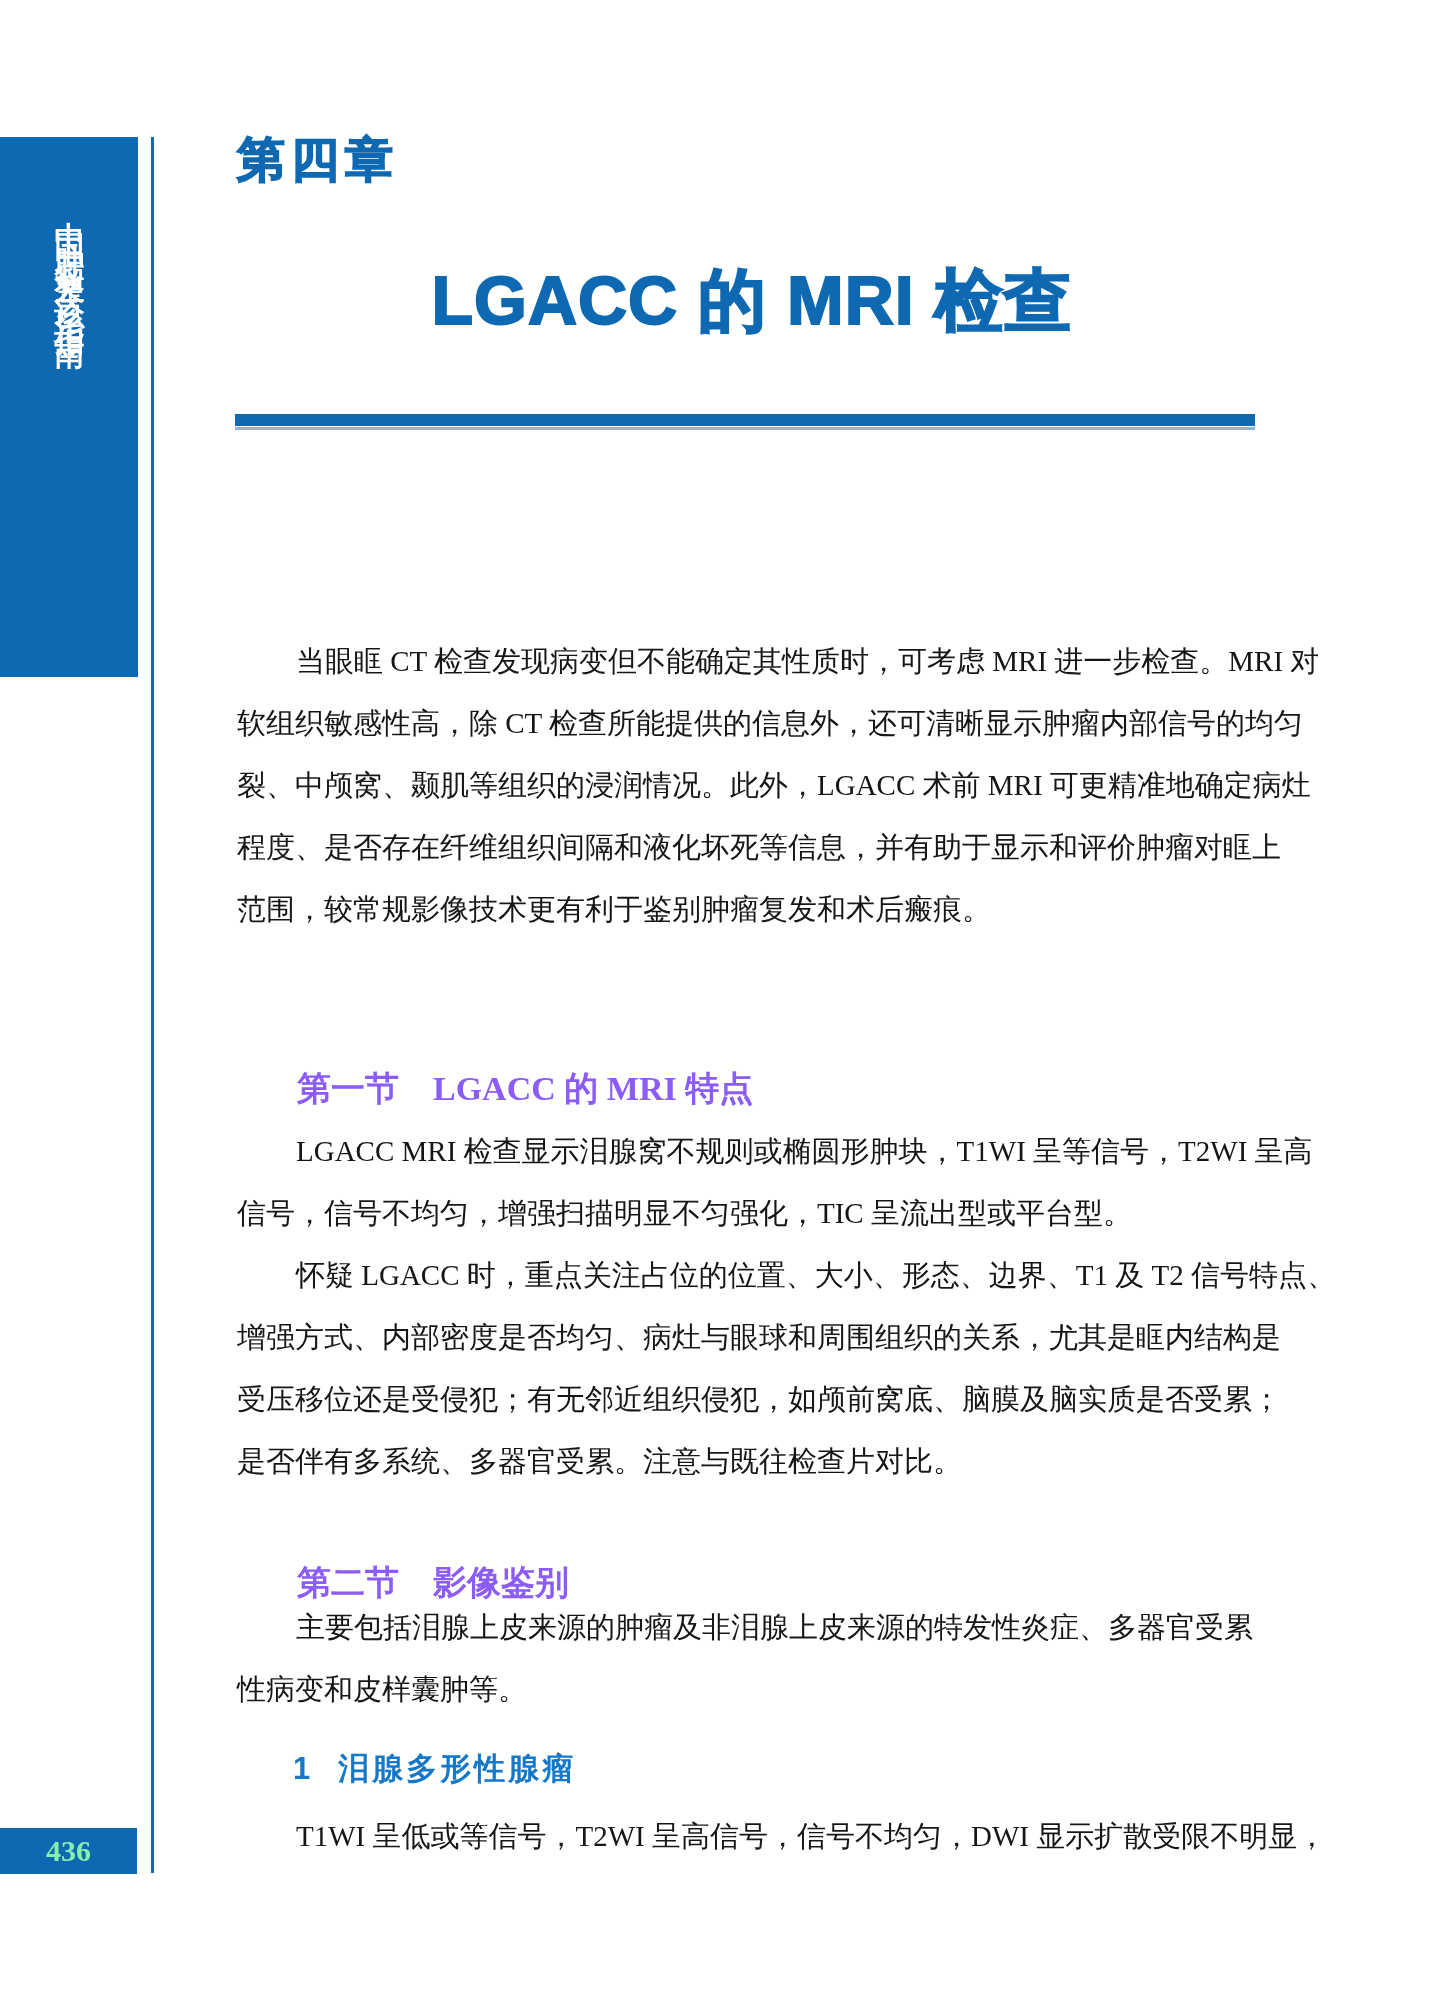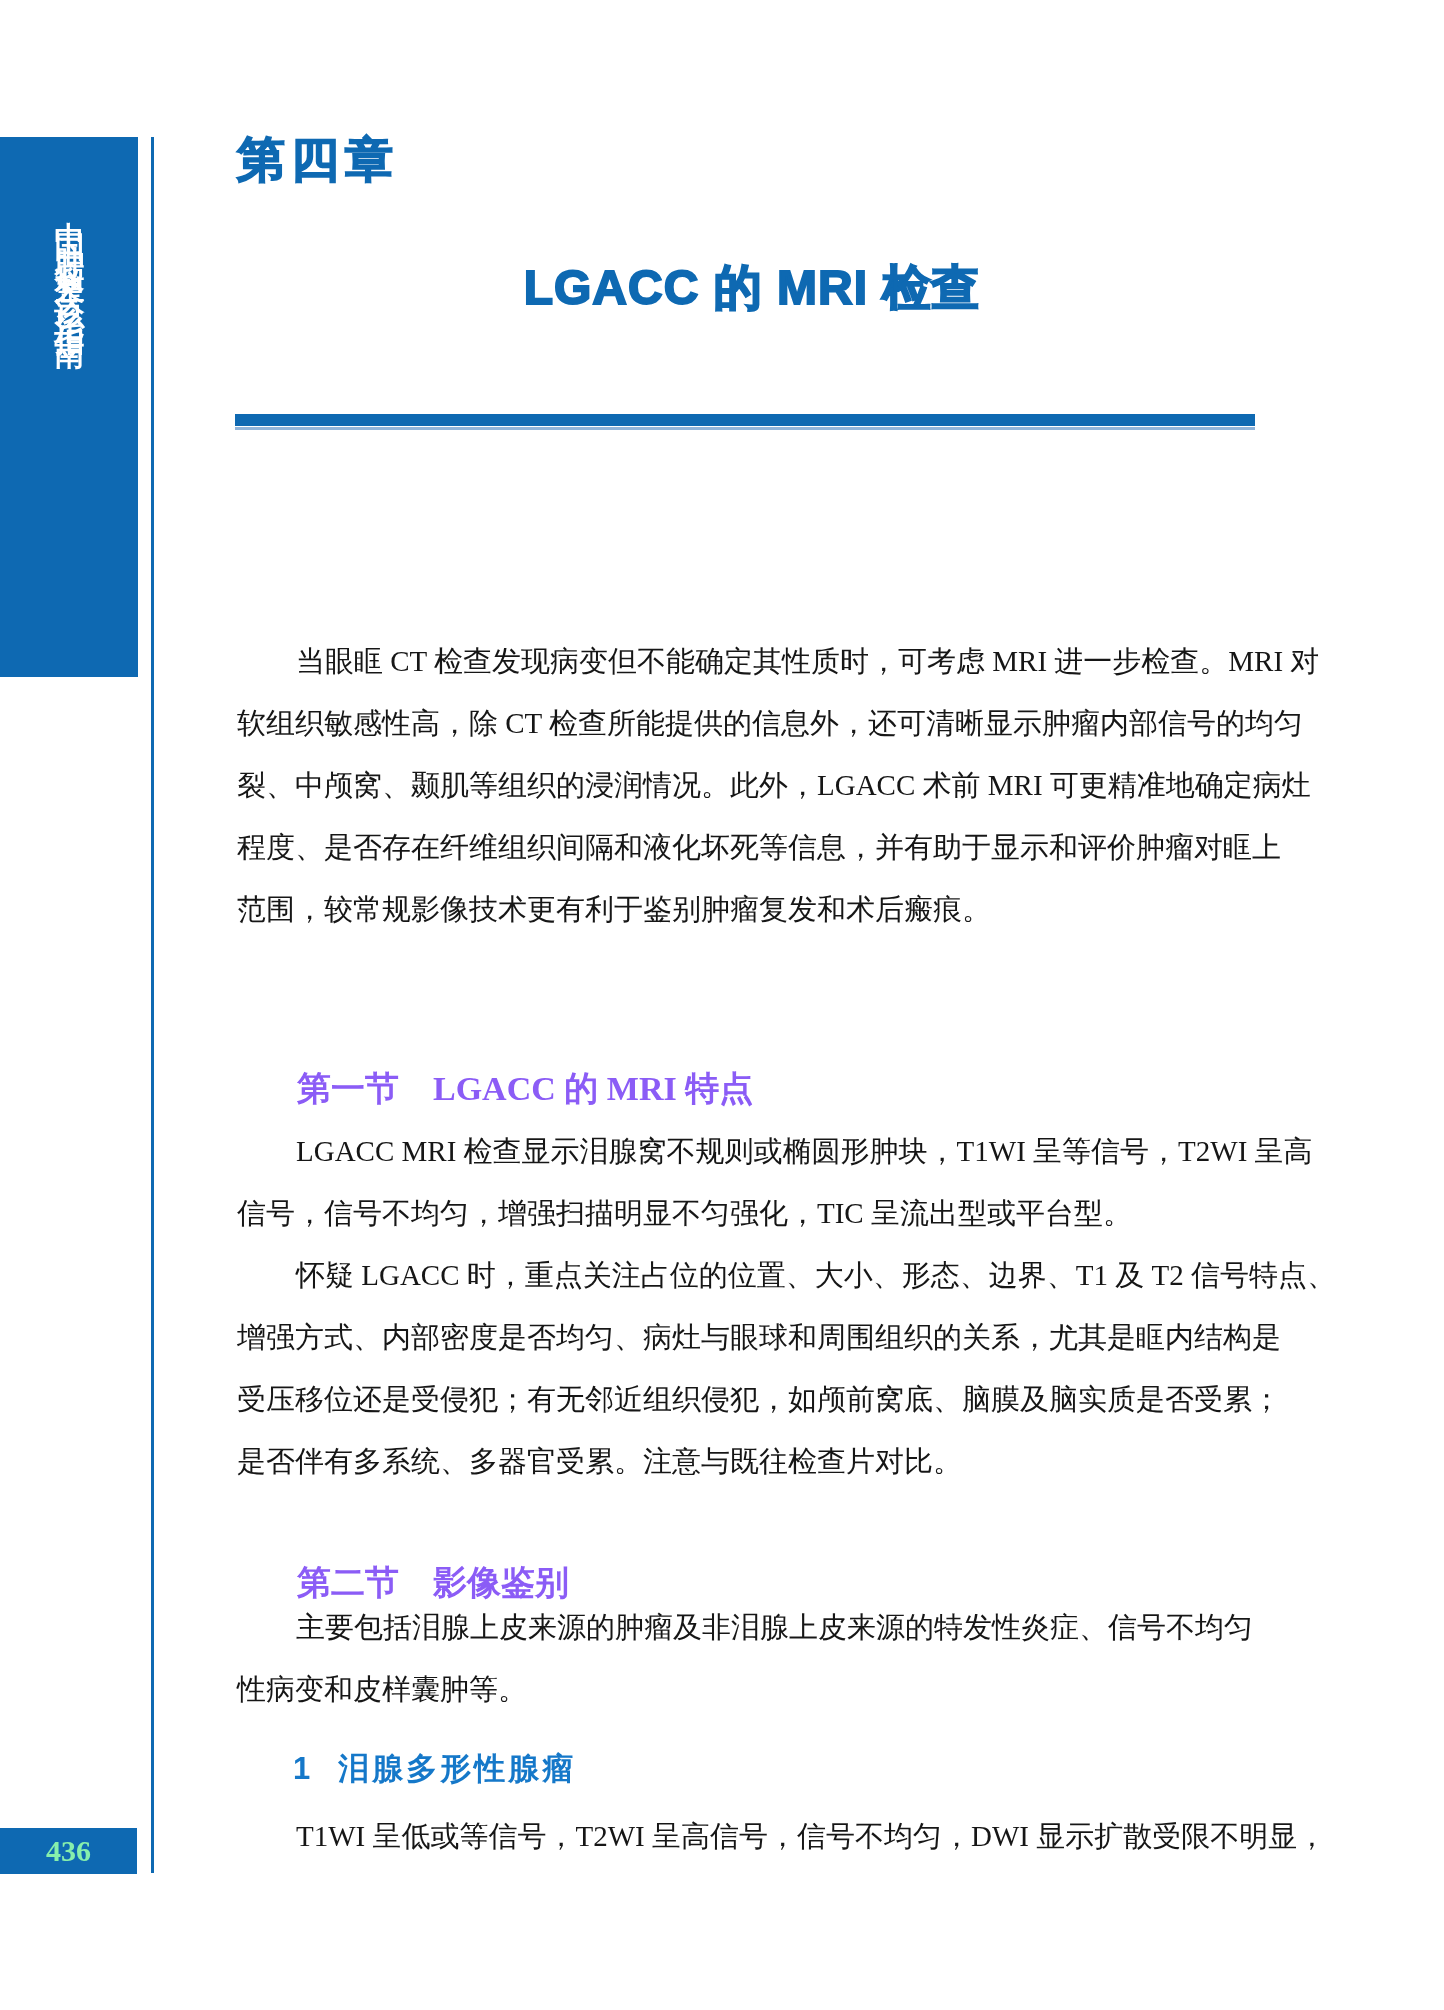--- a/index.html
+++ b/index.html
@@ -35,21 +35,21 @@
 
   
   .chapter-label {
     position:absolute; left:237px; top:128px;
     color:#0e69b2; font-size:48px; font-weight:bold; letter-spacing:6px;
     font-family:"Liberation Sans", sans-serif;
     -webkit-text-stroke:1.5px #0e69b2;
   }
   .chapter-title {
     position:absolute; left:237px; top:256px; width:1030px; text-align:center;
-    color:#0e69b2; font-size:48px; font-weight:bold; letter-spacing:1px;
+    color:#0e69b2; font-size:68px; font-weight:bold; letter-spacing:1px;
     font-family:"Liberation Sans", sans-serif;
     -webkit-text-stroke:2px #0e69b2; white-space:nowrap;
   }
   .title-rule {
     position:absolute; left:235px; top:414px; width:1020px; height:12px;
     background:#0e69b2;
   }
   .title-rule-light {
     position:absolute; left:235px; top:427px; width:1020px; height:3px;
     background:#8fb4da;
@@ -130,21 +130,21 @@
     <div class="line">是否伴有多系统、多器官受累。注意与既往检查片对比。</div>
   </div>
 </div>
 
 <div class="section-heading" id="sec2">
   <span>第二节</span><span class="sec-title">影像鉴别</span>
 </div>
 
 <div class="body-block" id="block3">
   <div>
-    <div class="line first">主要包括泪腺上皮来源的肿瘤及非泪腺上皮来源的特发性炎症、信号不均匀</div>
+    <div class="line first">主要包括泪腺上皮来源的肿瘤及非泪腺上皮来源的特发性炎症、多器官受累</div>
     <div class="line">性病变和皮样囊肿等。</div>
   </div>
 </div>
 
 <div class="subsection-heading">
   <span class="sub-num">1</span><span>泪腺多形性腺瘤</span>
 </div>
 
 <div class="body-block" id="block4">
   <div>

